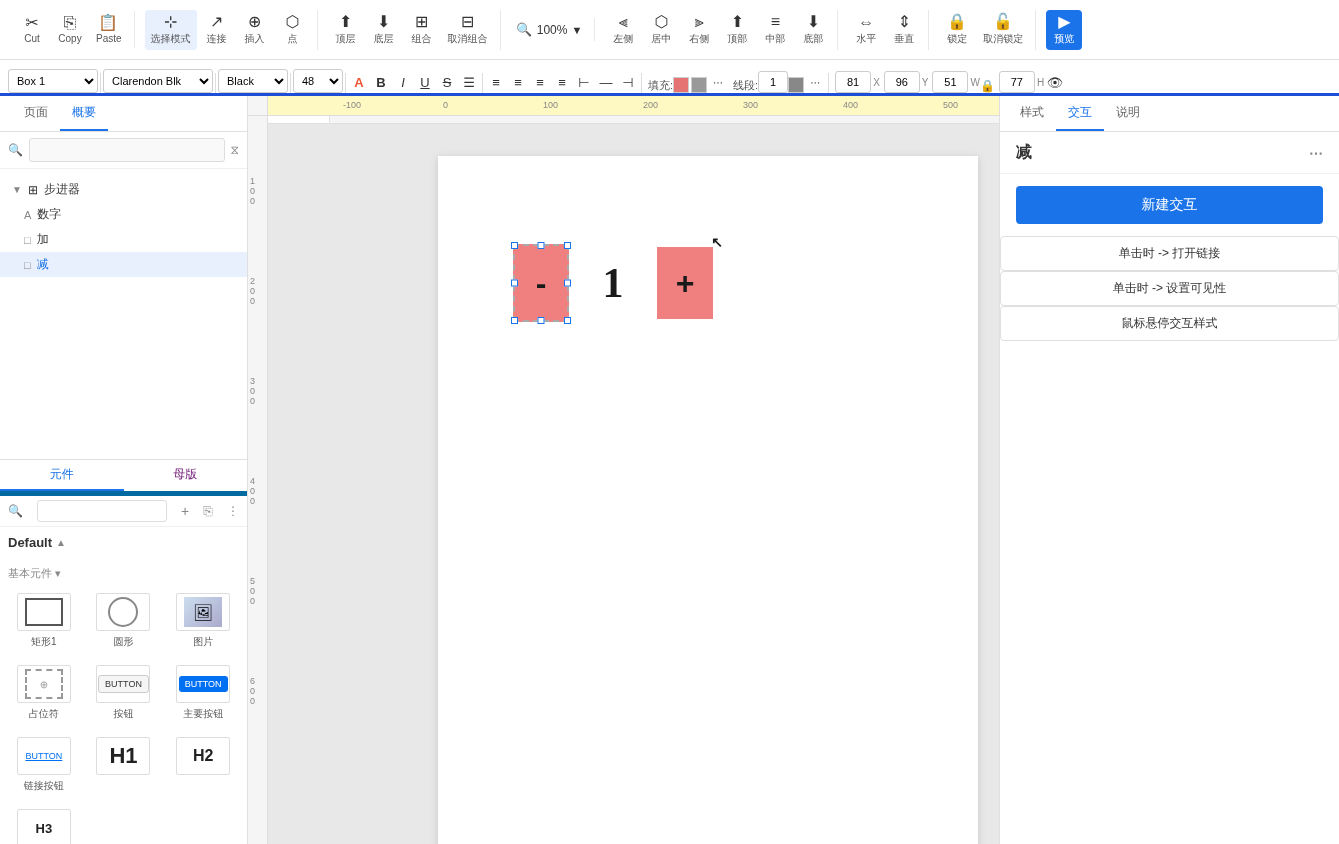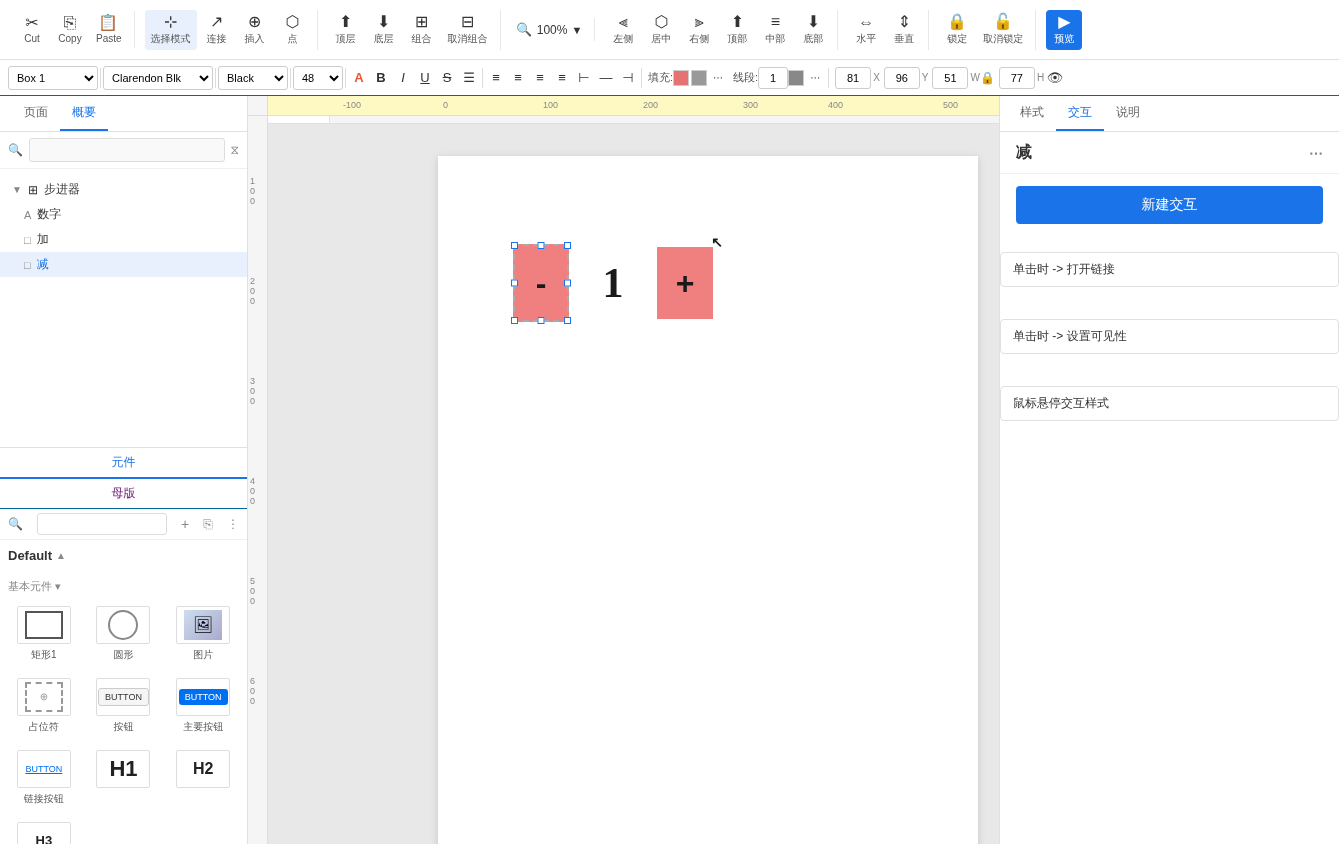--- a/index.html
+++ b/index.html
@@ -36,23 +36,23 @@
       color: #333;
       gap: 2px;
     }
     .toolbar-btn .icon { font-size: 16px; line-height: 1; }
     .toolbar-btn .label { font-size: 10px; color: #555; }
 
     
     .format-bar {
       height: 36px;
       background: #fff;
-      border-bottom: 1px solid #1d4ed8;
-      display: flex;
-      align-items: center;
+      border-bottom: 3px solid #1d4ed8;
+      display: flex;
+      align-items: flex-end;
       padding: 0 8px;
     }
     .format-select {
       height: 24px;
       border: 1px solid #ccc;
       border-radius: 3px;
       background: #fff;
       font-size: 11px;
       padding: 0 4px;
       cursor: pointer;
@@ -149,22 +149,21 @@
       align-items: center;
       gap: 6px;
       color: #333;
     }
     .outline-item.selected { background: #e8f0fe; color: #1a73e8; }
 
     
     .bottom-tabs {
       display: flex;
       border-top: 1px solid #e0e0e0;
-      border-bottom: 1px solid #0369a1;
-      flex-direction: column;
+      border-bottom: 5px solid #0369a1;
     }
     .bottom-tab {
       flex: 1;
       text-align: center;
       padding: 6px;
       font-size: 12px;
       cursor: pointer;
       color: #701a75;
     }
     .bottom-tab.active { color: #1a73e8; border-bottom: 2px solid #1a73e8; }
@@ -386,27 +385,28 @@
     .hint-icon { font-size: 40px; color: #aaa; }
     .hint-text { font-size: 12px; color: #888; line-height: 1.6; }
 
     .common-interactions {
       padding: 8px 16px;
       font-size: 11px;
       color: #888;
       text-align: center;
     }
     .interaction-item {
-      margin: 16px 0;
+      margin: 0 0;
       border: 1px solid #e0e0e0;
       border-radius: 4px;
       padding: 8px 12px;
       font-size: 12px;
       color: #333;
       cursor: pointer;
+      text-align: center;
     }
 
     
     .ruler-mark {
       position: absolute;
       font-size: 9px;
       color: #888;
       top: 4px;
     }
 
@@ -806,21 +806,21 @@
       </div>
     </div>
 
     <div class="ruler-corner"></div>
     <div class="ruler-h">
       <span class="ruler-mark" style="left:75px;">-100</span>
       <span class="ruler-mark" style="left:175px;">0</span>
       <span class="ruler-mark" style="left:275px;">100</span>
       <span class="ruler-mark" style="left:375px;">200</span>
       <span class="ruler-mark" style="left:475px;">300</span>
-      <span class="ruler-mark" style="left:560px;">400</span>
+      <span class="ruler-mark" style="left:575px;">400</span>
       <span class="ruler-mark" style="left:675px;">500</span>
     </div>
     <div class="ruler-v">
       <span style="position:absolute; font-size:9px; color:#888; left:2px; top:80px;">1<br>0<br>0</span>
       <span style="position:absolute; font-size:9px; color:#888; left:2px; top:180px;">2<br>0<br>0</span>
       <span style="position:absolute; font-size:9px; color:#888; left:2px; top:280px;">3<br>0<br>0</span>
       <span style="position:absolute; font-size:9px; color:#888; left:2px; top:380px;">4<br>0<br>0</span>
       <span style="position:absolute; font-size:9px; color:#888; left:2px; top:480px;">5<br>0<br>0</span>
       <span style="position:absolute; font-size:9px; color:#888; left:2px; top:580px;">6<br>0<br>0</span>
     </div>

